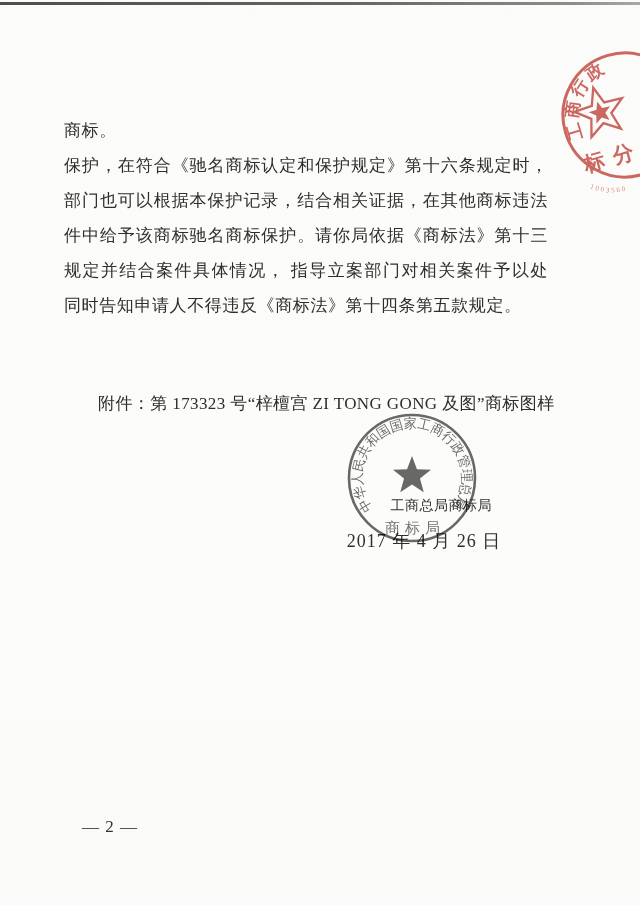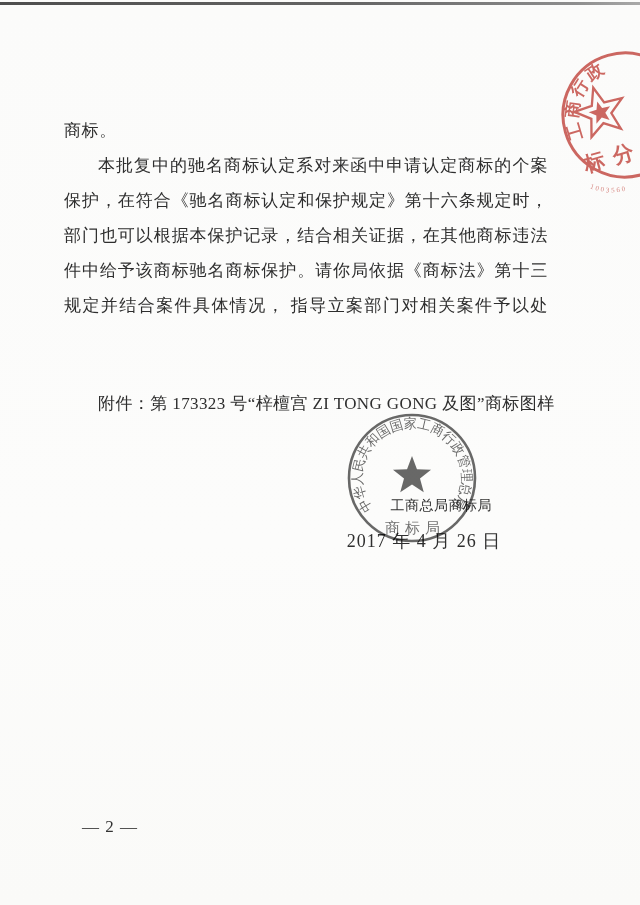--- a/index.html
+++ b/index.html
@@ -58,25 +58,25 @@
 </style>
 </head>
 <body>
 
 <div class="page">
 
   <div class="scan-top-line"></div>
 
   <div class="text-block">
     <div class="tline">商标。</div>
-    <div class="tline just indent">本批复中的驰名商标认定系对来函中申请认定商标的个案</div>
     <div class="tline just">保护，在符合《驰名商标认定和保护规定》第十六条规定时，立案</div>
     <div class="tline just">部门也可以根据本保护记录，结合相关证据，在其他商标违法案</div>
     <div class="tline just">件中给予该商标驰名商标保护。请你局依据《商标法》第十三条的</div>
     <div class="tline just">规定并结合案件具体情况， 指导立案部门对相关案件予以处理，</div>
+    <div class="tline">同时告知申请人不得违反《商标法》第十四条第五款规定。</div>
   </div>
 
   <div class="attachment-line">附件：第 173323 号“梓檀宫 ZI TONG GONG 及图”商标图样</div>
 
   <div class="sig-authority">工商总局商标局</div>
   <div class="sig-date">2017 年 4 月 26 日</div>
 
   <svg class="official-seal" width="150" height="145" viewBox="0 0 150 145">
     <defs>
       <path id="sealArc" d="M 32.6 102.8 A 50 50 0 1 1 111.4 102.8" fill="none"></path>

